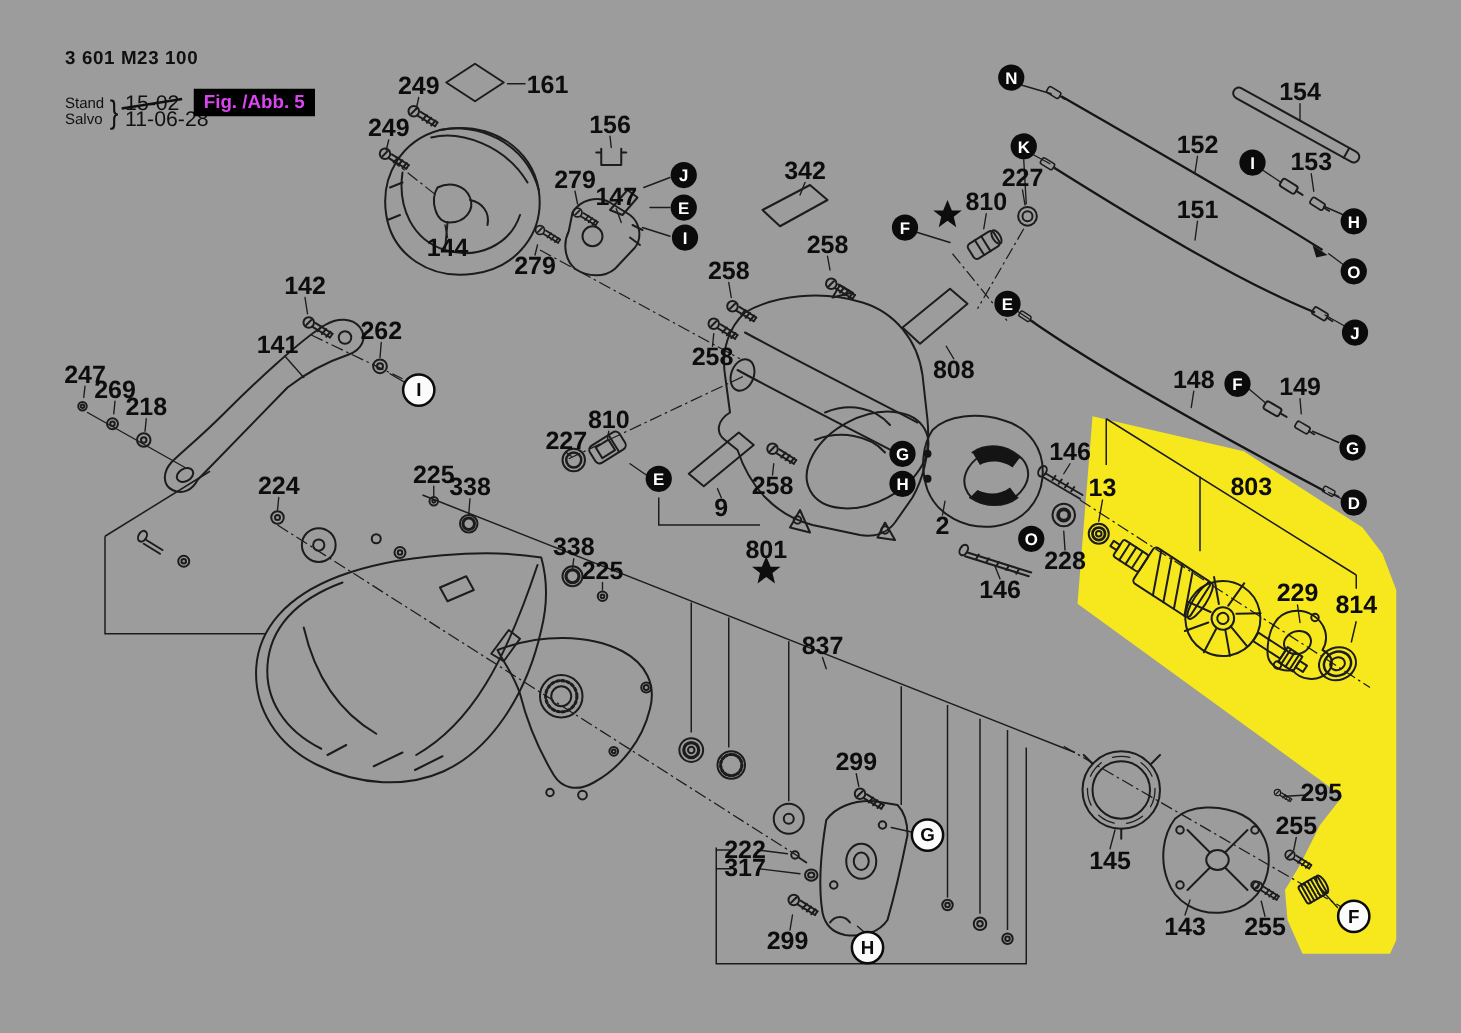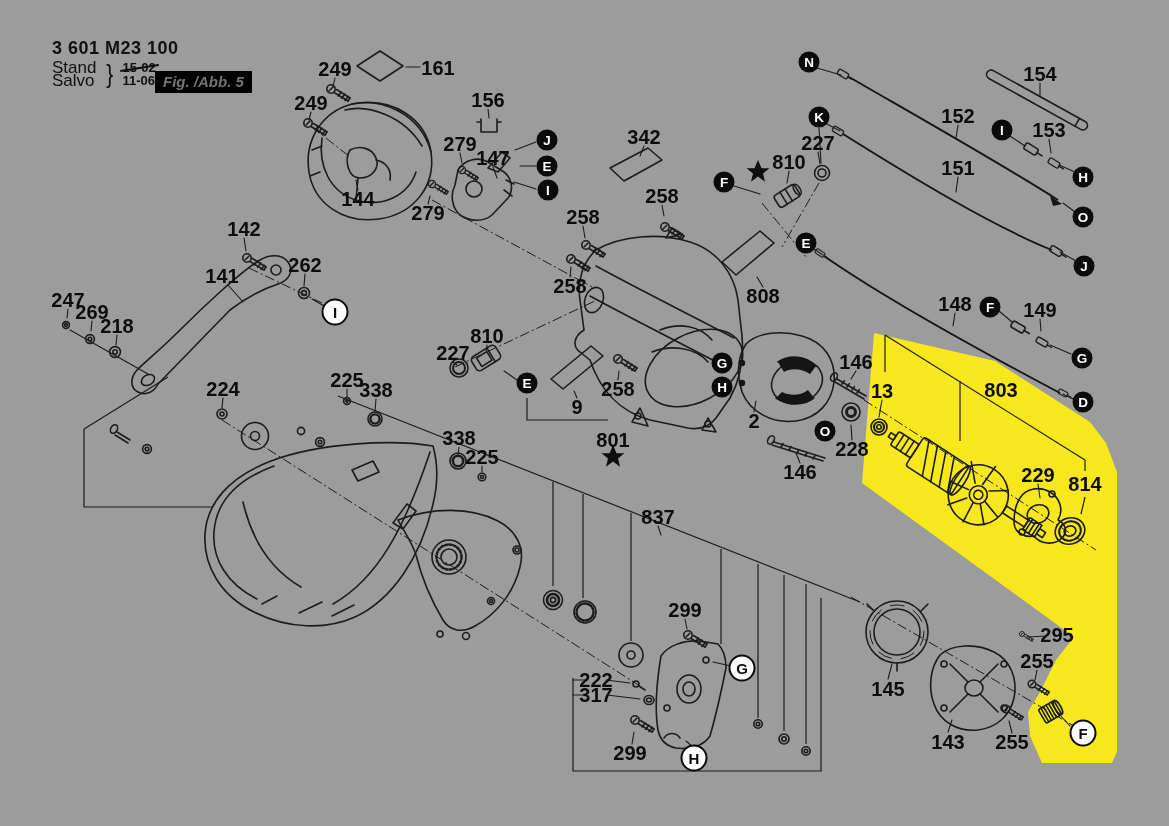--- a/index.html
+++ b/index.html
@@ -12,25 +12,25 @@
   .thin  {stroke:#1c1c1c;stroke-width:1.1;fill:none;stroke-linecap:round;}
   .long  {stroke:#1c1c1c;stroke-width:1.2;fill:none;}
   .axis  {stroke:#1c1c1c;stroke-width:1;fill:none;stroke-dasharray:10 3 2 3;}
   .wire  {stroke:#151515;stroke-width:1.8;fill:none;}
   .fill  {fill:#141414;stroke:none;}
   .plabel{font-family:"Liberation Sans",sans-serif;font-weight:bold;font-size:20px;}
   .mtext {font-family:"Liberation Sans",sans-serif;font-weight:bold;}
 
   
   .hdr{position:absolute;left:52px;top:38px;color:#101010;}
-  .doc-no{font-size:18px;font-weight:bold;letter-spacing:.5px;margin-bottom:2px;}
+  .doc-no{font-size:15px;font-weight:bold;letter-spacing:.5px;margin-bottom:21px;}
   .rev{display:grid;grid-template-columns:auto auto auto;align-items:center;column-gap:4px;}
-  .rev-col{font-size:17px;line-height:13px;}
+  .rev-col{font-size:12px;line-height:13px;}
   .brace{font-size:26px;font-weight:400;line-height:26px;transform:scaleX(.8);}
-  .dates{font-size:13px;font-weight:bold;line-height:13px;}
+  .dates{font-size:17px;font-weight:normal;line-height:13px;}
   .struck{position:relative;display:inline-block;}
   .struck::before{content:"";position:absolute;left:-3px;right:-3px;top:48%;
                   border-top:2px solid #101010;transform:rotate(-9deg);}
   .fig-badge{position:absolute;left:155px;top:71px;background:#000;color:#fff;
              font-size:15px;font-weight:bold;padding:2px 8px 3px 8px;}
 
   
   .footer{position:absolute;left:53px;top:719px;color:#2e2e2e;font-size:13px;line-height:15.5px;}
 </style>
 </head>
@@ -554,15 +554,15 @@
         <div>Stand</div>
         <div>Salvo</div>
       </div>
       <div class="brace">}</div>
       <div class="dates">
         <div><span class="struck">15-02</span></div>
         <div>11-06-28</div>
       </div>
     </div>
   </div>
-  <div class="fig-badge" style="background: rgb(0, 0, 0); color: #737373; font-style: italic;">Fig. /Abb. 5</div>
+  <div class="fig-badge" style="background: rgb(0, 0, 0); color: #d946ef;">Fig. /Abb. 5</div>
 
 </div>
 
 </body></html>

